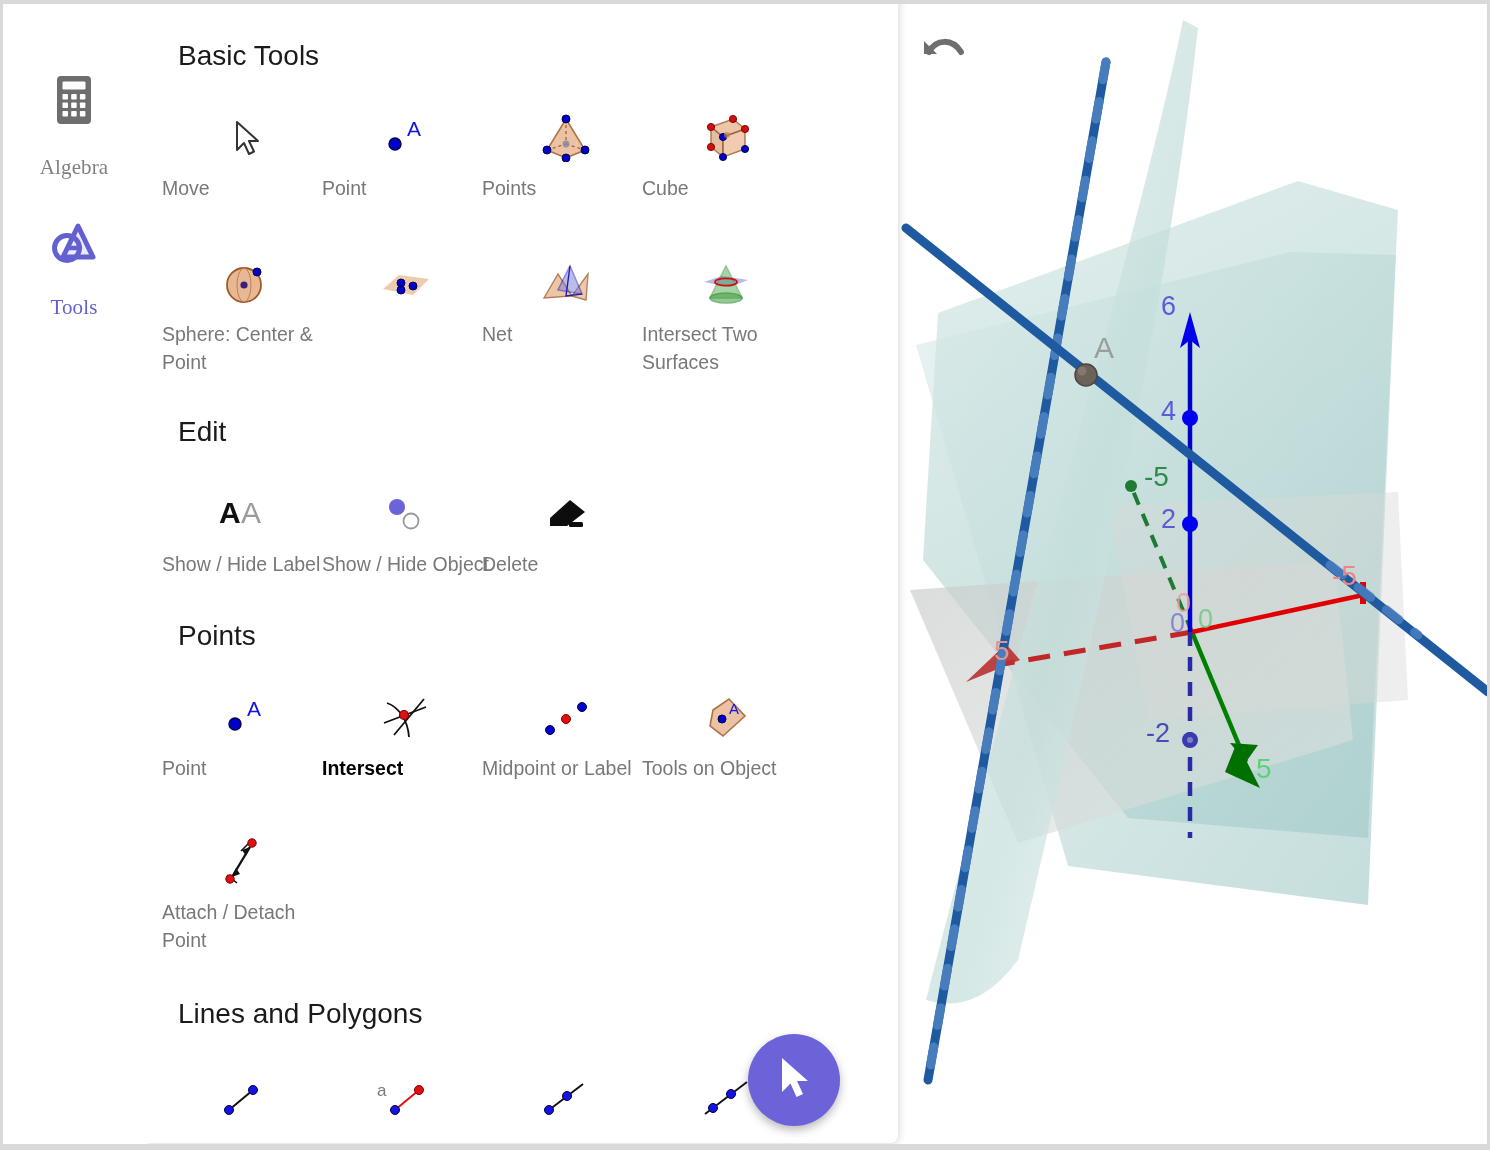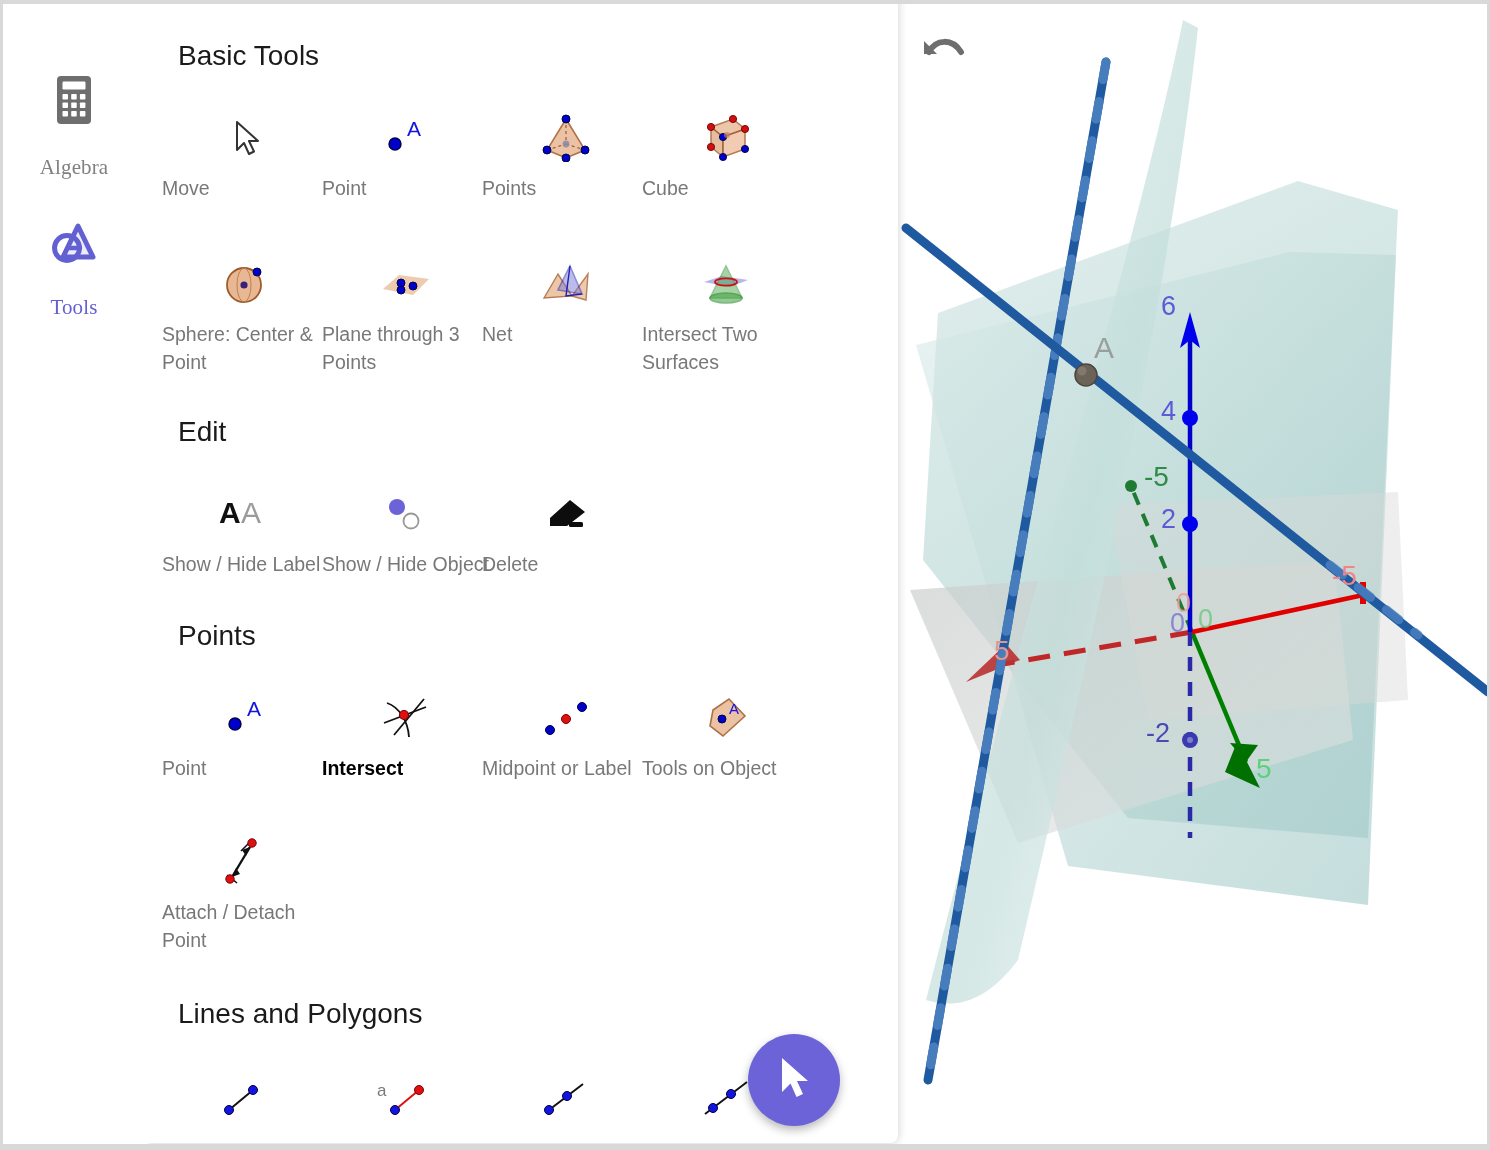--- a/index.html
+++ b/index.html
@@ -246,21 +246,20 @@
 
         <div class="tool" style="margin-top:44px;">
           <span class="tool-ico">
             <svg width="62" height="42" viewBox="0 0 62 42">
               <path d="M8 26 L24 12 L54 16 L38 32 Z" fill="#e8b894" opacity=".75"></path>
               <circle cx="26" cy="20" r="4" fill="#0000cc" stroke="#000044" stroke-width="1"></circle>
               <circle cx="38" cy="23" r="4" fill="#0000cc" stroke="#000044" stroke-width="1"></circle>
               <circle cx="26" cy="27" r="4" fill="#0000cc" stroke="#000044" stroke-width="1"></circle>
             </svg>
           </span>
-          <span class="tool-label">Plane through 3 Points</span>
         </div>
 
         <div class="tool" style="margin-top:44px;">
           <span class="tool-ico">
             <svg width="56" height="48" viewBox="0 0 56 48">
               <path d="M6 38 L20 14 L34 36 Z" fill="#e8b894" opacity=".8" stroke="#a05a28" stroke-width="1.4"></path>
               <path d="M34 36 L50 14 L48 40 Z" fill="#e8b894" opacity=".75" stroke="#a05a28" stroke-width="1.4"></path>
               <path d="M32 6 L44 34 L20 30 Z" fill="#7b7bd8" opacity=".5" stroke="#2020b0" stroke-width="1.6"></path>
               <path d="M32 6 L28 36 L44 34" fill="none" stroke="#2020b0" stroke-width="1.4"></path>
             </svg>

